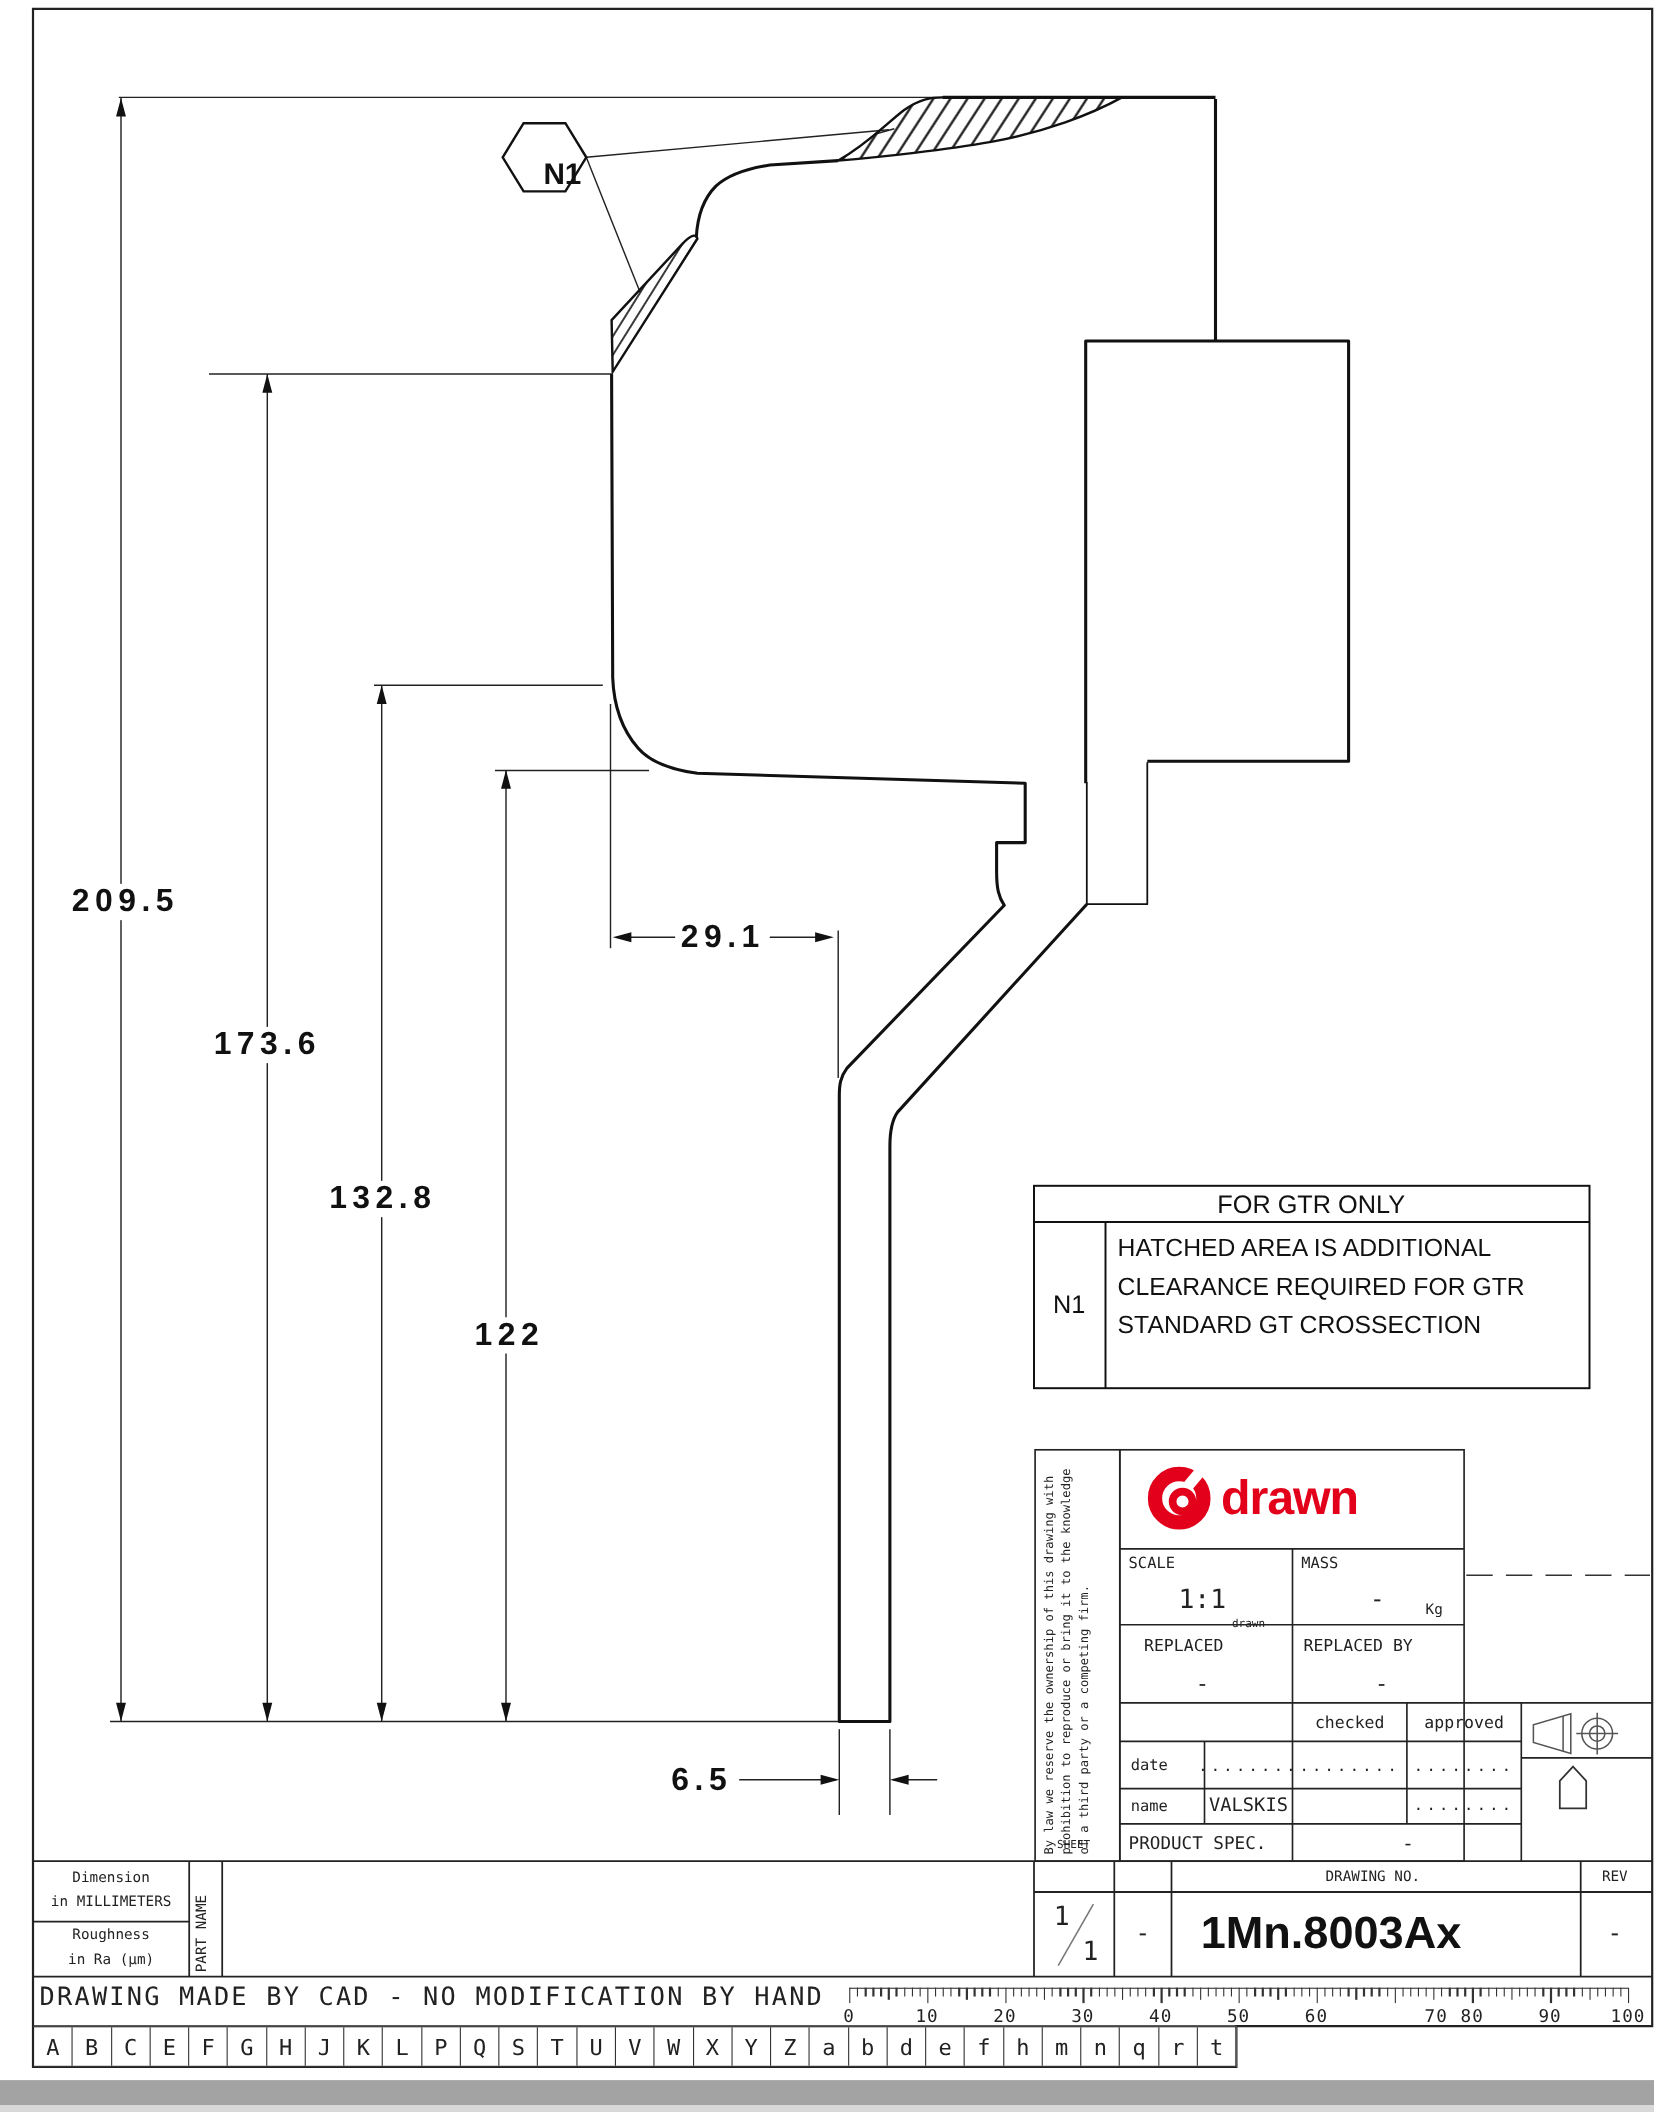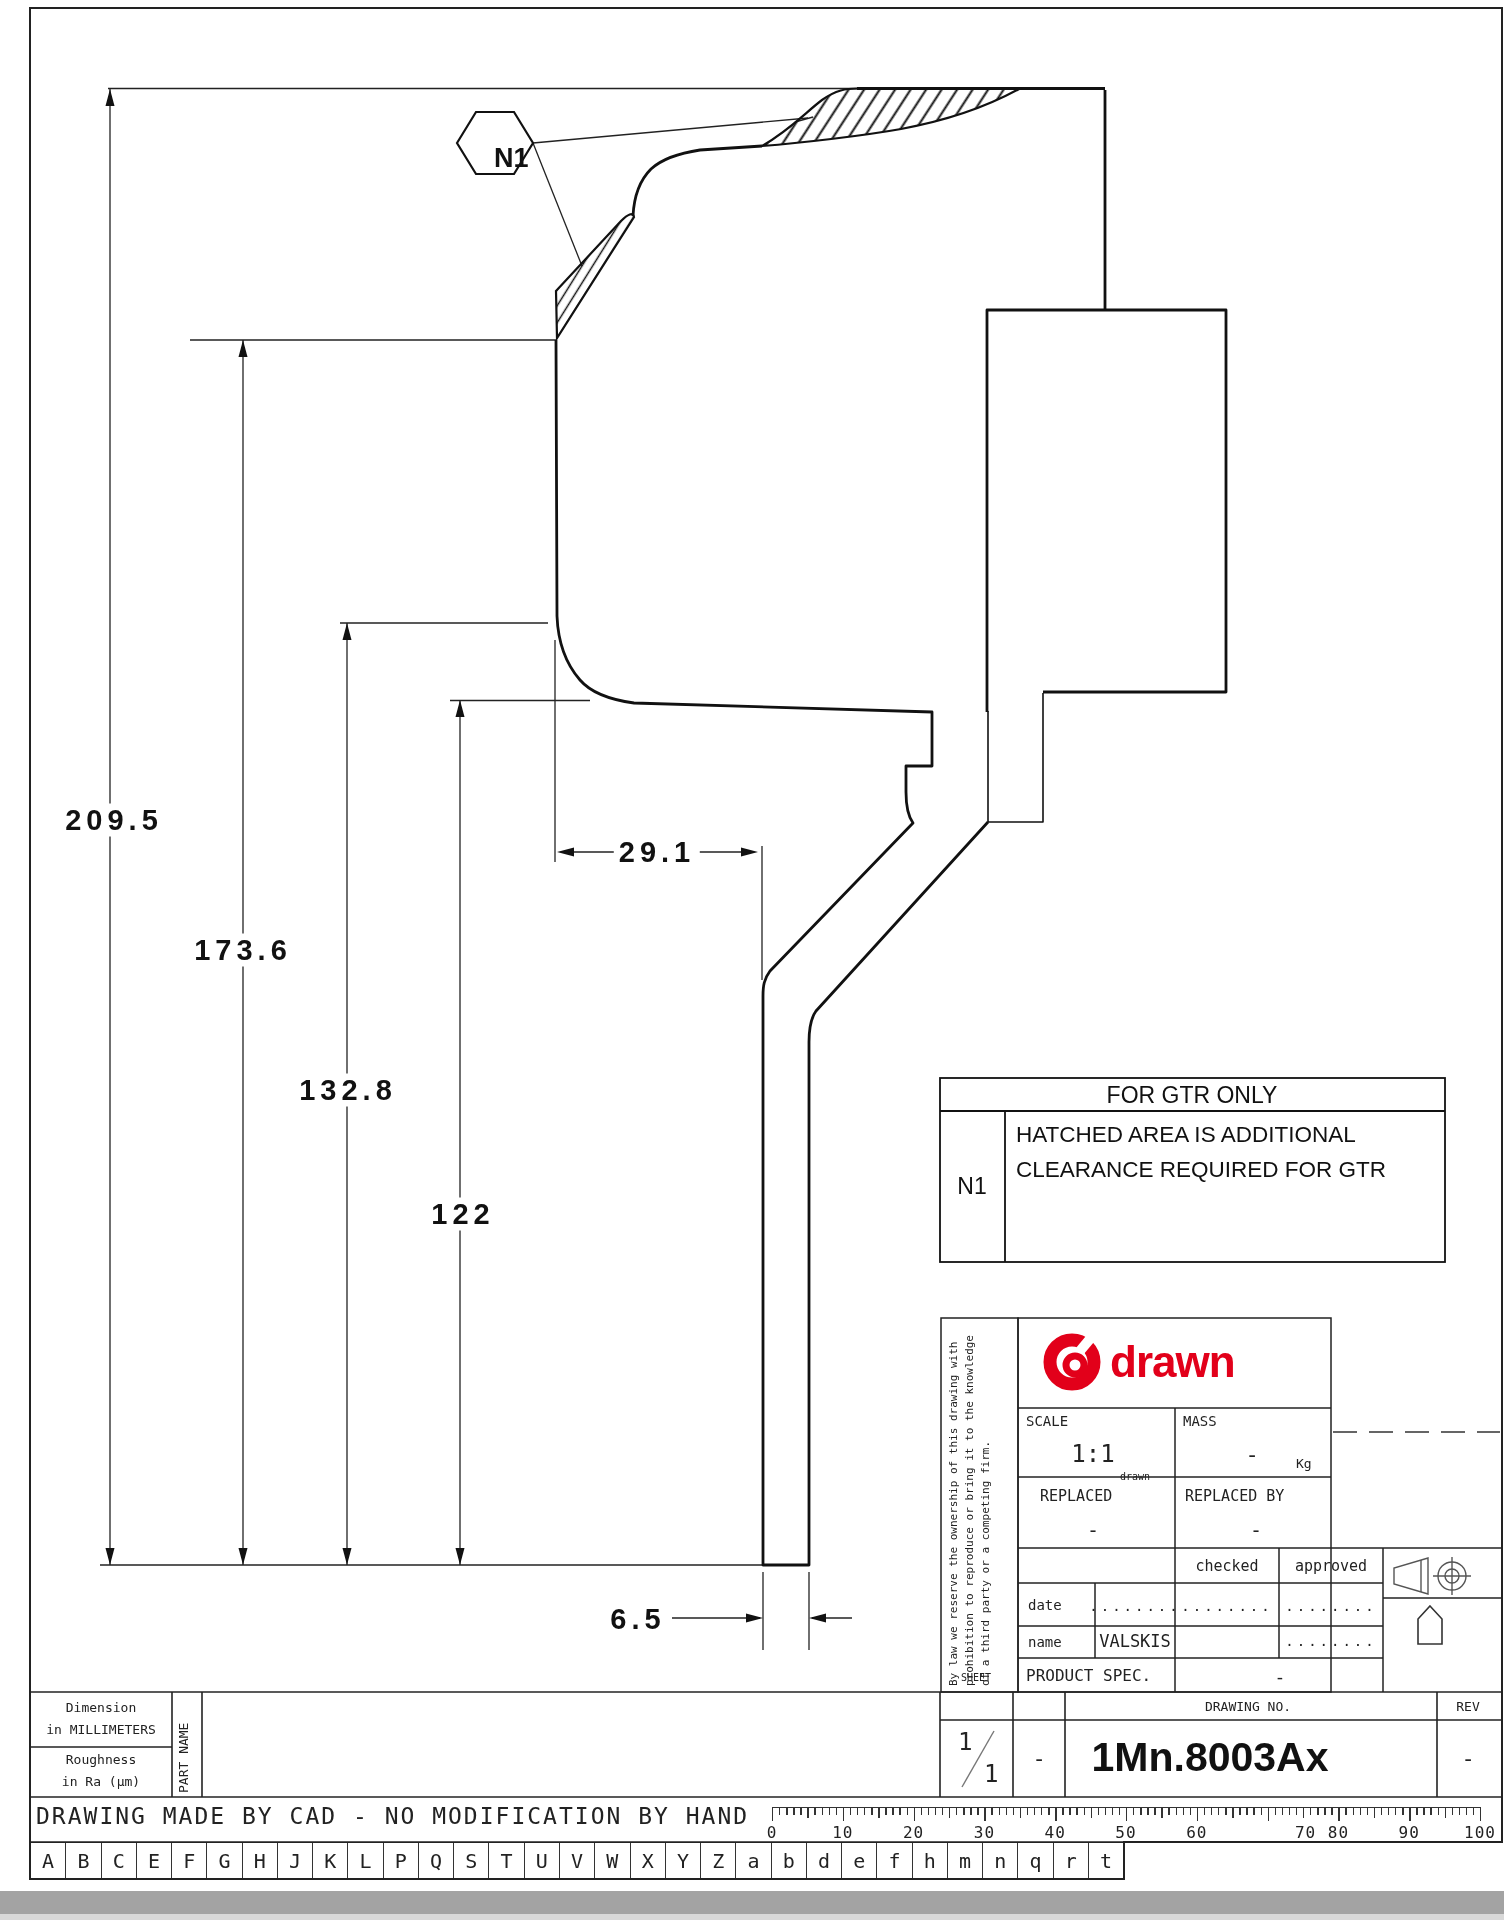--- a/index.html
+++ b/index.html
@@ -156,20 +156,21 @@
   <div class="abs dimlbl" style="left:348px;top:1090px">132.8</div>
   <div class="abs dimlbl" style="left:463px;top:1214px">122</div>
   <div class="abs dimlbl" style="left:657px;top:852px">29.1</div>
   <div class="abs dimlbl" style="left:638px;top:1619px">6.5</div>
 
   <div class="abs arial ctrx" style="left:1192px;top:1082px;font-size:23px">FOR GTR ONLY</div>
   <div class="abs arial ctr" style="left:972px;top:1186px;font-size:23px">N1</div>
   <div class="abs arial" style="left:1016px;top:1117px;font-size:22.5px;line-height:35px">
     <div>HATCHED AREA IS ADDITIONAL</div>
     <div>CLEARANCE REQUIRED FOR GTR</div>
+    <div>STANDARD GT CROSSECTION</div>
   </div>
 
   <div class="abs cadtxt vtext" style="left:946px;top:1324px;width:66px;height:362px;font-size:11px;line-height:16px">By law we reserve the ownership of this drawing with prohibition to reproduce or bring it to the knowledge of a third party or a competing firm.</div>
 
   <div class="abs" style="left:1042px;top:1332px;display:flex;align-items:center">
     <svg width="60" height="60" viewBox="0 0 60 60">
       <circle cx="30" cy="30" r="22" fill="none" stroke="#e2001a" stroke-width="13"></circle>
       <rect x="24" y="-4" width="10" height="34" fill="#ffffff" transform="rotate(40 30 30)"></rect>
       <circle cx="33" cy="33" r="9" fill="none" stroke="#e2001a" stroke-width="7"></circle>
     </svg>

